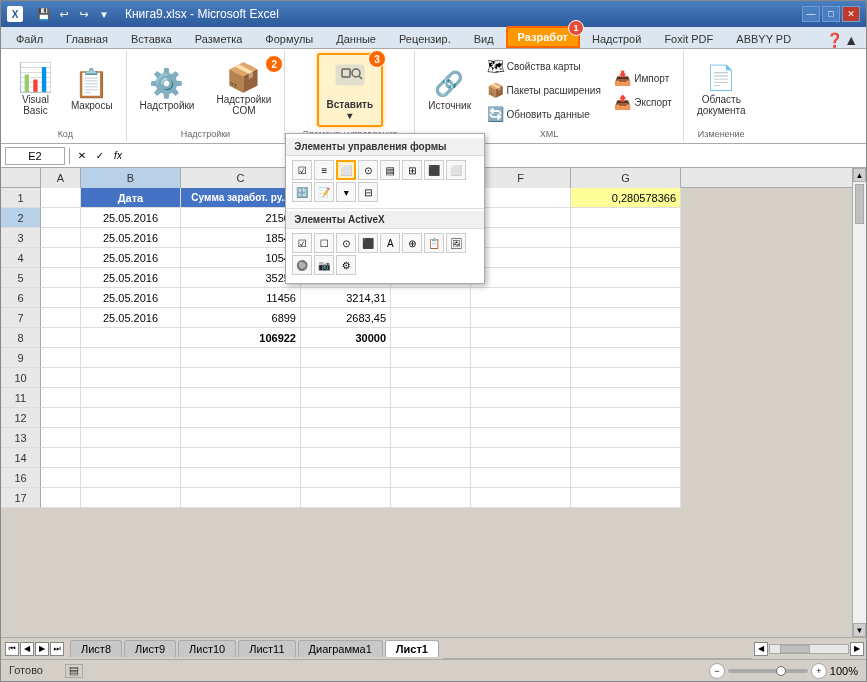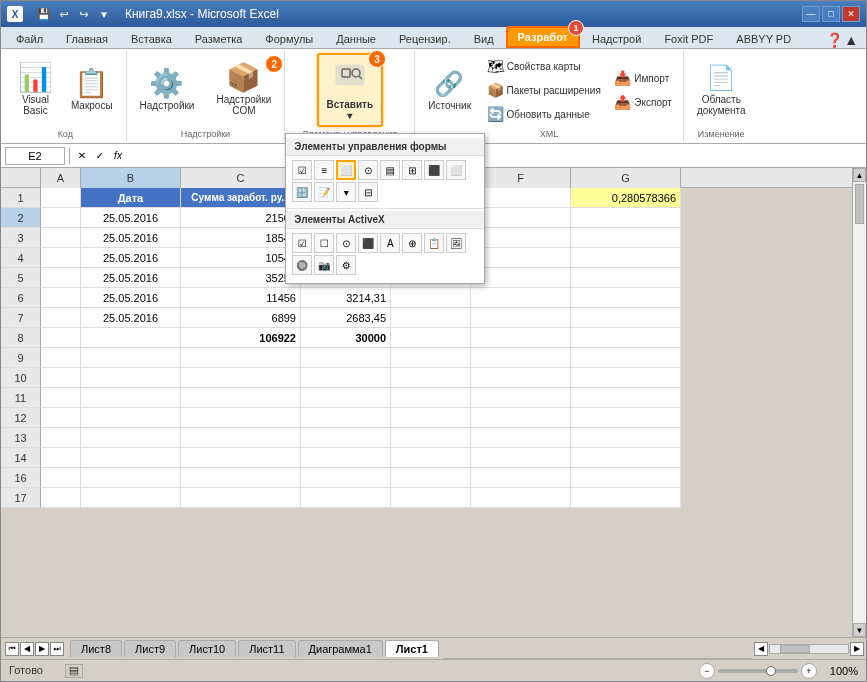--- a/index.html
+++ b/index.html
@@ -162,21 +162,21 @@
       height: 22px; background: #d4d0c8; border-top: 1px solid #aaa;
       display: flex; align-items: center; justify-content: space-between;
       padding: 0 8px;
     }
     .status-left { font-size: 11px; color: #333; display: flex; gap: 22px; }
     .status-right { display: flex; align-items: center; gap: 4px; }
     .zoom-controls { display: flex; align-items: center; gap: 3px; }
     .zoom-btn { width: 16px; height: 16px; border: 1px solid #aaa; background: white; cursor: pointer; display: flex; align-items: center; justify-content: center; font-size: 9px; border-radius: 50%; }
     .zoom-slider { width: 80px; height: 4px; background: #aaa; border-radius: 2px; position: relative; }
     .zoom-thumb { position: absolute; width: 10px; height: 10px; background: white; border: 1px solid #666; border-radius: 50%; top: -3px; left: 60%; }
-    .zoom-label { font-size: 11px; margin-left: 10px; }
+    .zoom-label { font-size: 11px; }
 
     
     .dropdown-popup {
       position: absolute;
       background: white;
       border: 1px solid #aaa;
       box-shadow: 2px 2px 6px rgba(0,0,0,0.3);
       z-index: 100;
       padding: 4px 0;
       min-width: 180px;

